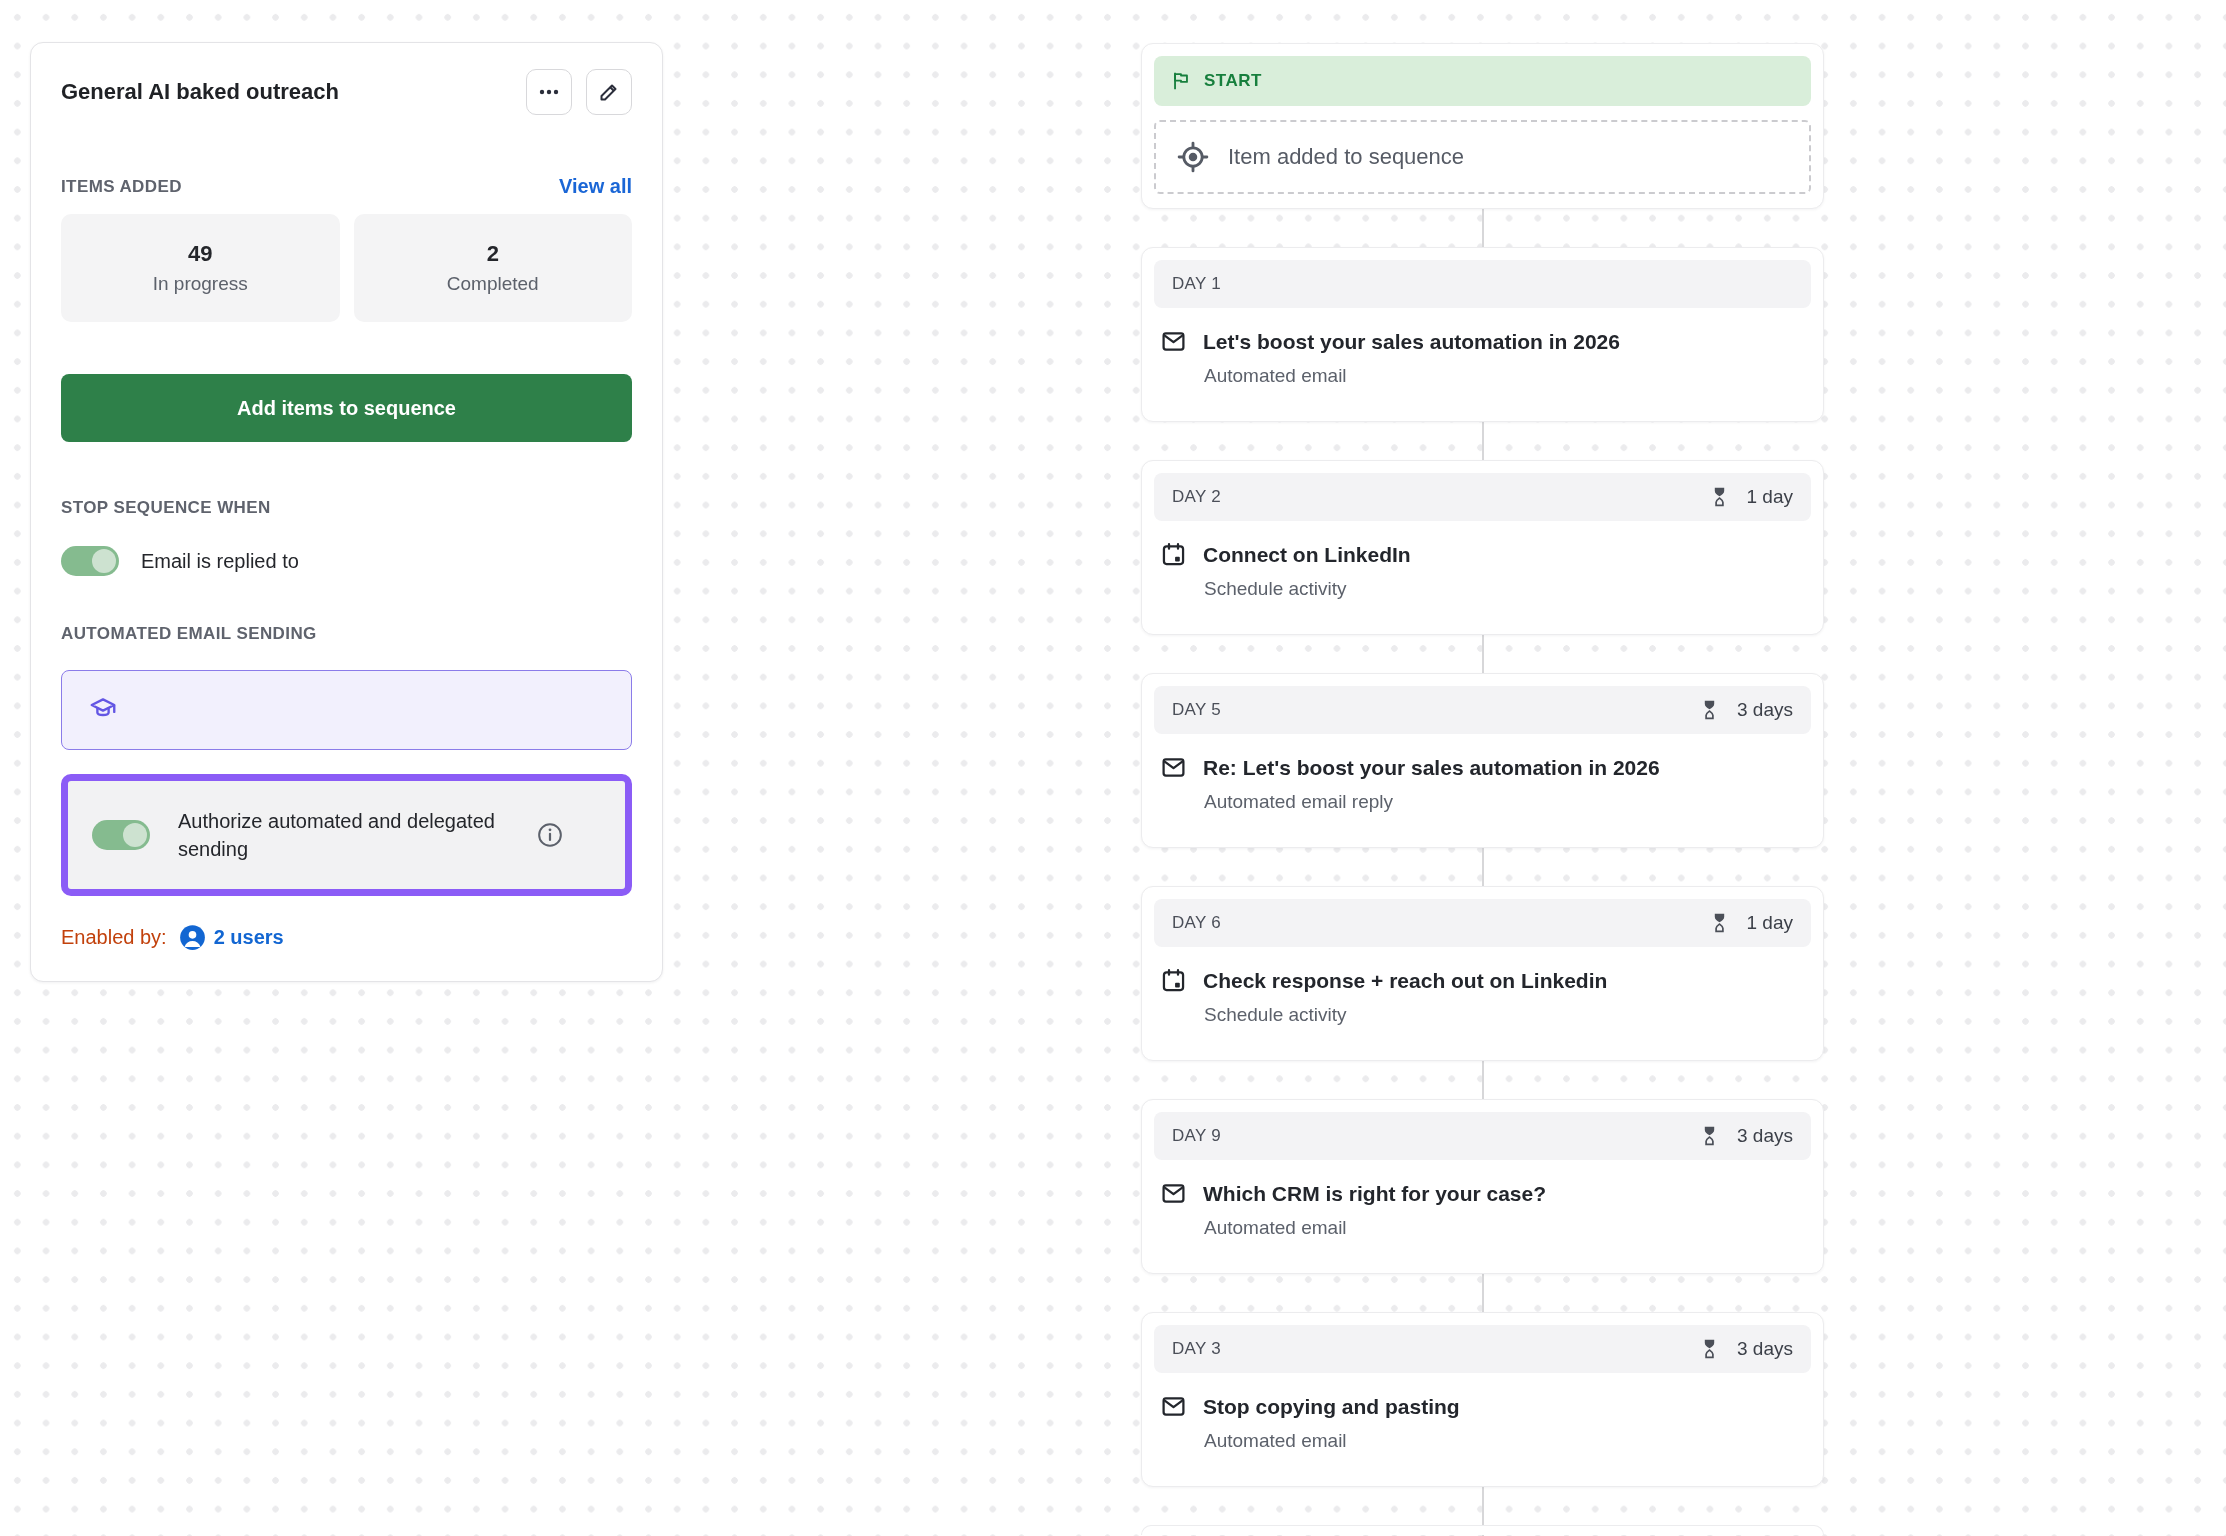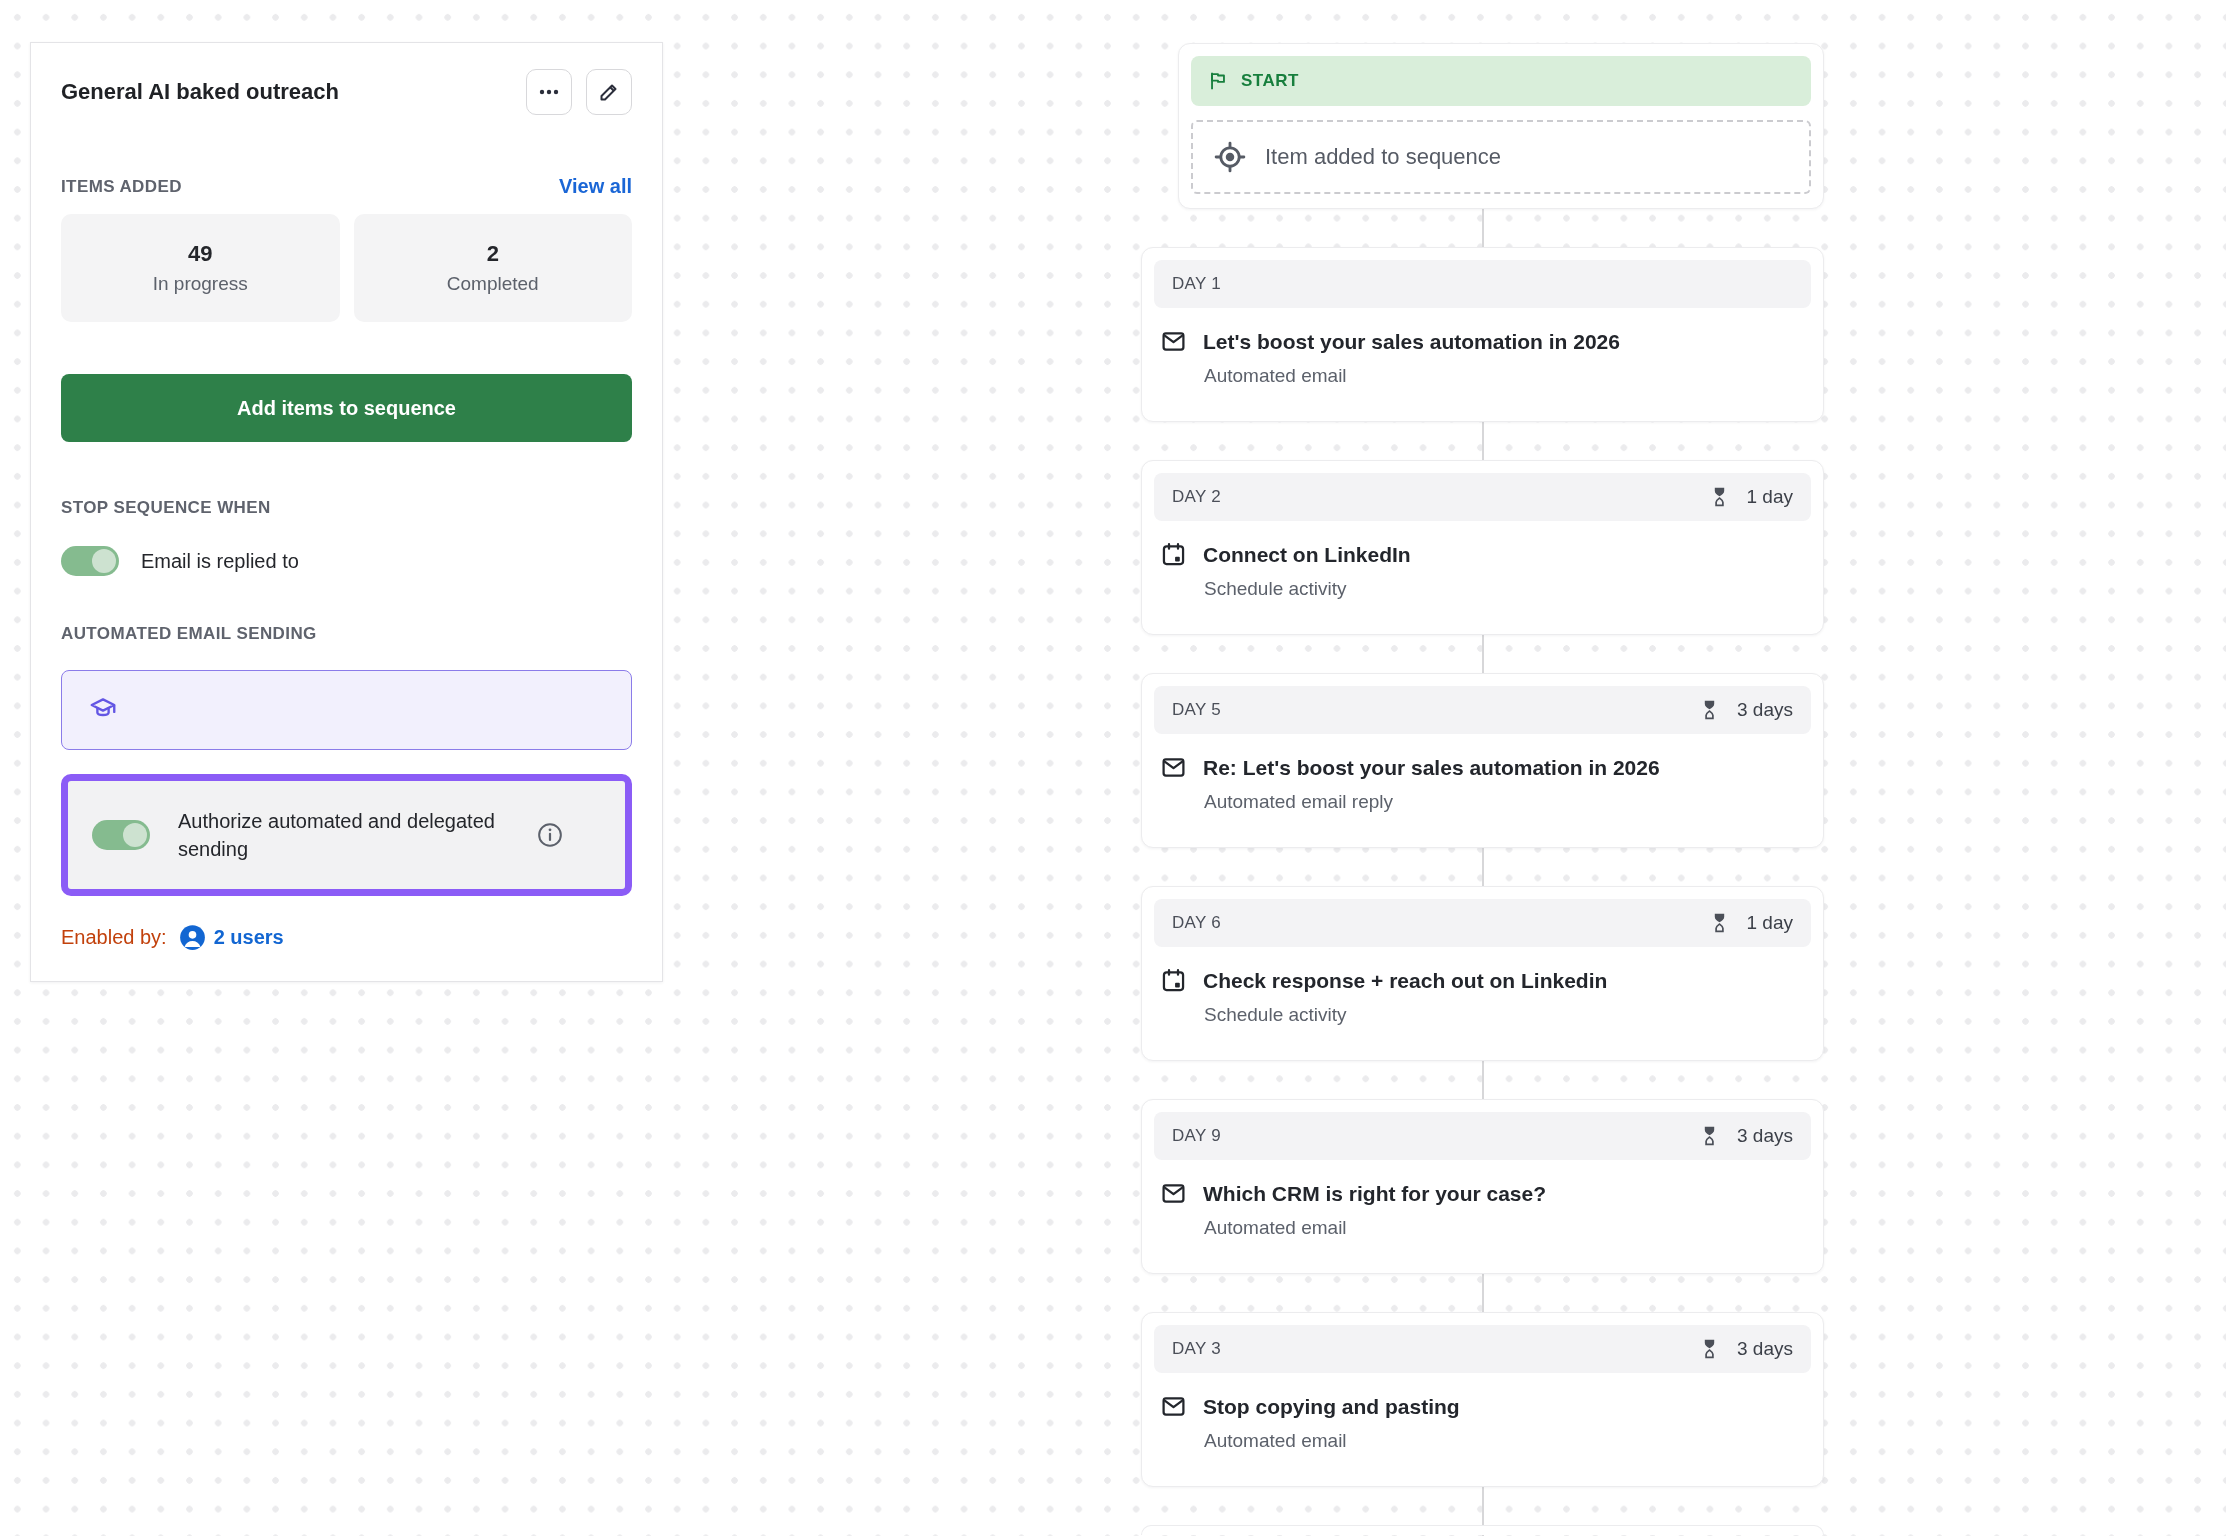--- a/index.html
+++ b/index.html
@@ -16,21 +16,21 @@
     background-color:#ffffff;
     background-image:radial-gradient(circle, #ebebed 3px, rgba(0,0,0,0) 3.4px);
     background-size:28.7px 28.7px; background-position:3px 3px;
     position:relative;
   }
   svg{display:block;}
 
   
   .left-panel{
     position:absolute; left:30px; top:42px; width:633px;
-    background:#fff; border:1px solid #e4e4e7; border-radius:0;
+    background:#fff; border:1px solid #e4e4e7; border-radius:13px;
     box-shadow:0 1px 3px rgba(20,20,30,.06);
     padding:26px 30px 30px 30px;
   }
   .panel-title-row{display:flex; align-items:center; justify-content:space-between;}
   .panel-title{font-size:22px; font-weight:700; color:#202226;}
   .title-actions{display:flex; gap:14px;}
   .icon-btn{
     width:46px;height:46px;border:1px solid #d8d8db;border-radius:10px;background:#fff;
     display:flex;align-items:center;justify-content:center;cursor:pointer;
   }
@@ -79,21 +79,21 @@
   .users-link{display:flex;align-items:center;gap:8px;cursor:pointer;}
   .users-link span{font-size:20px;font-weight:700;color:var(--users-blue);}
 
   
   .flow{position:absolute;left:1141px;top:43px;width:683px;height:1493px;}
   .flow-line{position:absolute;left:50%;margin-left:-1px;top:100px;bottom:0;width:2px;background:var(--line);}
   .card{
     position:relative;background:#fff;border:1px solid var(--card-border);border-radius:12px;
     box-shadow:0 1px 3px rgba(20,20,30,.05);
   }
-  .start-card{height:166px;padding:12px;margin-bottom:38px;margin-left:37px;}
+  .start-card{height:166px;padding:12px;margin-bottom:38px;}
   .start-banner{
     height:50px;background:var(--start-bg);border-radius:8px;display:flex;align-items:center;
     gap:12px;padding:0 16px;
   }
   .start-banner span{font-size:17px;font-weight:700;letter-spacing:.5px;color:var(--start-text);}
   .trigger-box{
     margin-top:14px;height:74px;border:2px dashed #cbcbcf;border-radius:6px;
     display:flex;align-items:center;gap:18px;padding:0 20px;cursor:pointer;
   }
   .trigger-box span{font-size:22px;color:#565b65;}

